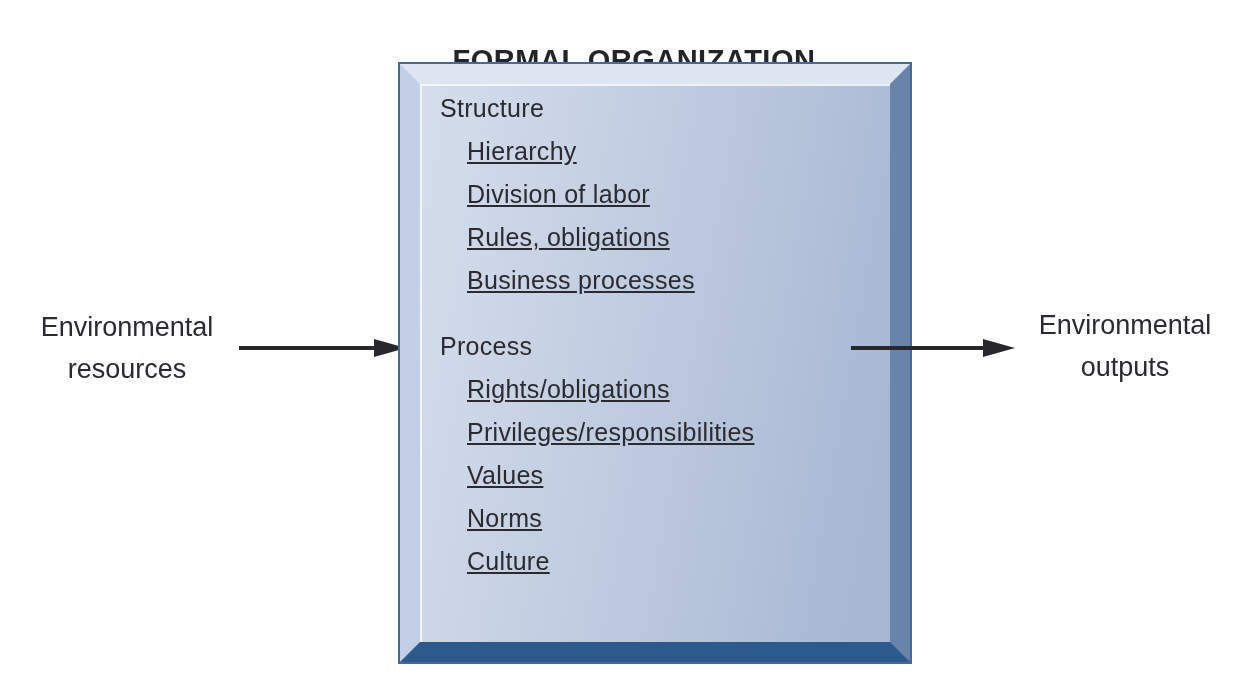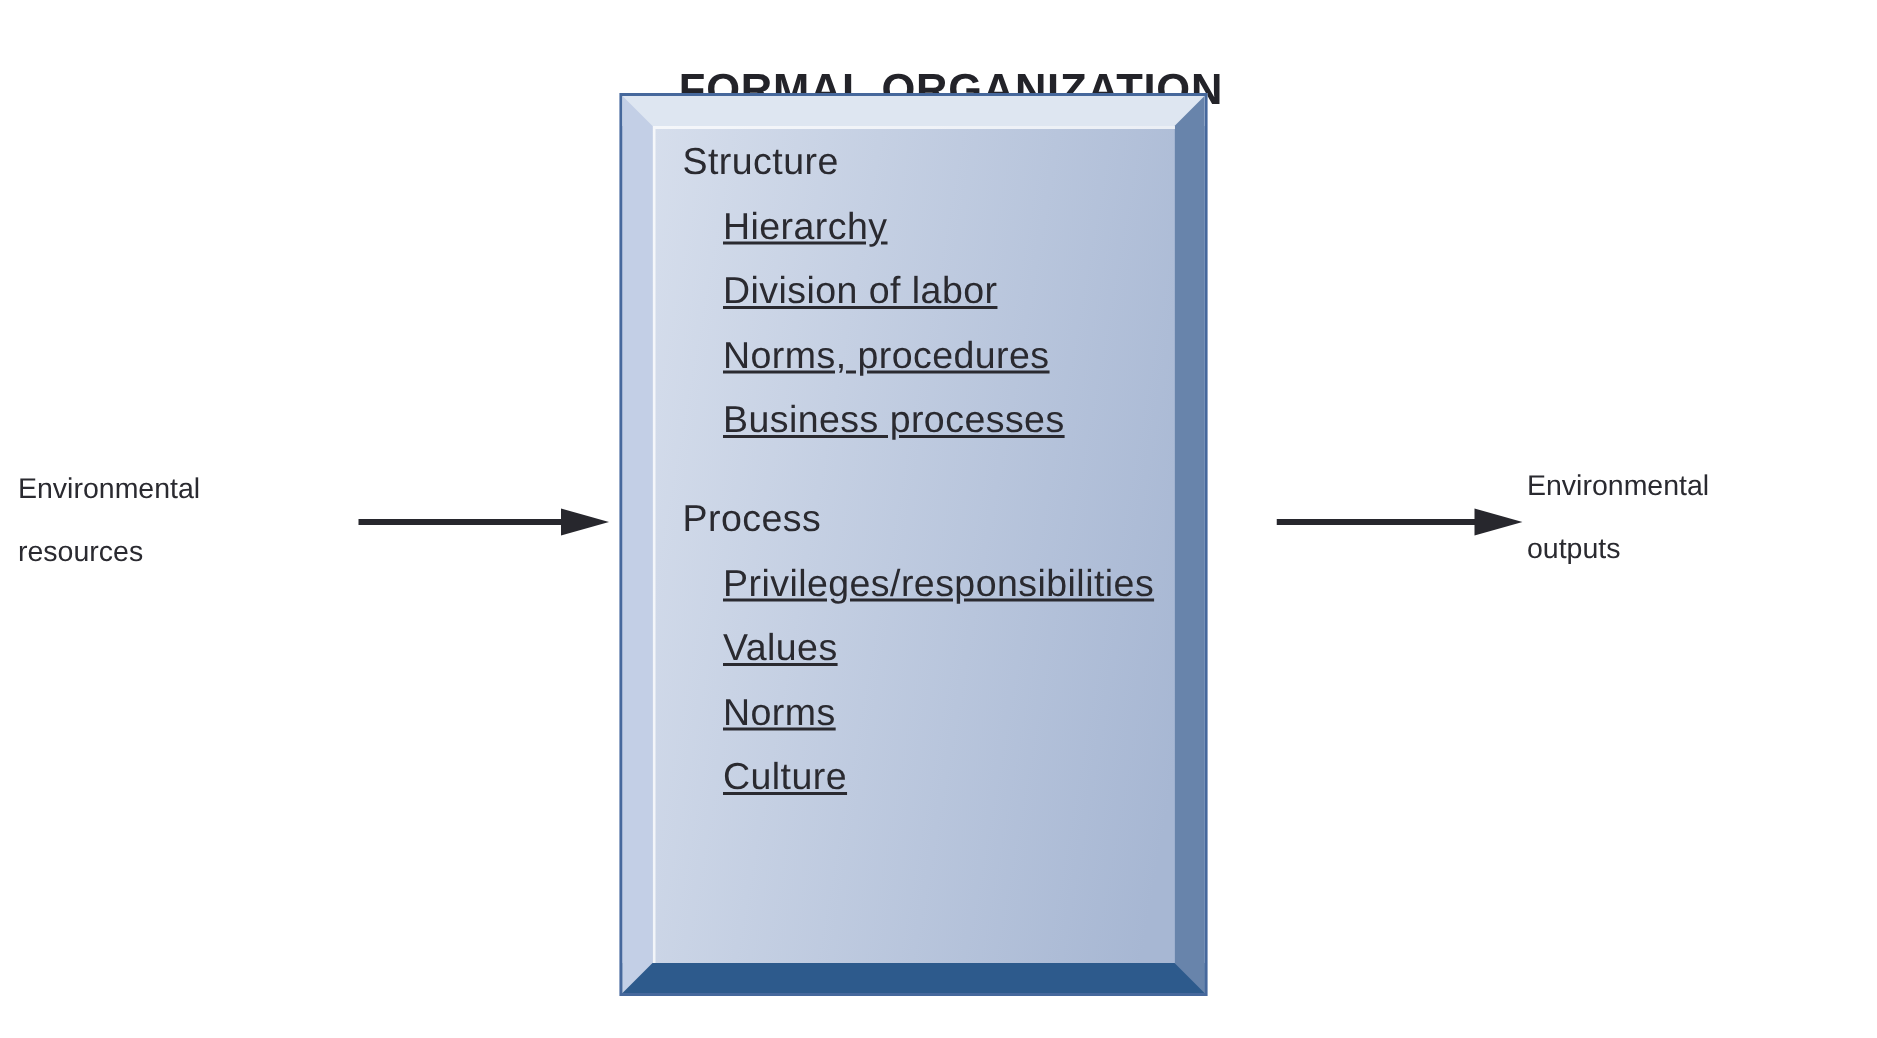--- a/index.html
+++ b/index.html
@@ -21,39 +21,39 @@
     left: 413px; top: 12px; width: 442px;
     text-align: center;
     font-size: 29px;
     font-weight: bold;
     letter-spacing: 0.5px;
     color: var(--title-text, #232329);
     margin-top: 32px;
   }
   .side-label {
     position: absolute;
-    font-size: 19px;
+    font-size: 27px;
     line-height: 42px;
-    text-align: left;
+    text-align: center;
     color: var(--text, #2a2a30);
   }
   .side-label.left  { left: 12px;  top: 306px; width: 230px; }
   .side-label.right { left: 1018px; top: 304px; width: 214px; }
   .arrow-svg {
     position: absolute;
     color: var(--arrow, #27272d);
     display: block;
   }
   .arrow-svg.left  { left: 238px; top: 336px; }
   .arrow-svg.right { left: 851px; top: 336px; }
 
   .org-box {
     position: absolute;
-    left: 413px; top: 62px;
-    width: 392px; height: 602px;
+    left: 398px; top: 62px;
+    width: 514px; height: 602px;
     border: 2px solid var(--outline, #46689c);
     background: var(--bevel-left, #c3cfe6);
   }
   .box-bevel {
     position: absolute; inset: 0;
     border: 20px solid;
     border-color: var(--bevel-top, #dee6f1) var(--bevel-right, #6884ab) var(--bevel-bottom, #2d5a8c) var(--bevel-left, #c3cfe6);
   }
   .box-panel {
     position: absolute;
@@ -90,28 +90,29 @@
 
   <div class="org-box">
     <div class="box-bevel"></div>
     <div class="box-panel">
 
       <div class="group">
         <div class="group-heading">Structure</div>
         <div class="group-items">
           <div class="list-item">Hierarchy</div>
           <div class="list-item">Division of labor</div>
-          <div class="list-item">Norms, procedures</div>
+          <div class="list-item">Rules, obligations</div>
           <div class="list-item">Business processes</div>
         </div>
       </div>
 
       <div class="group">
         <div class="group-heading">Process</div>
         <div class="group-items">
+          <div class="list-item">Rights/obligations</div>
           <div class="list-item">Privileges/responsibilities</div>
           <div class="list-item">Values</div>
           <div class="list-item">Norms</div>
           <div class="list-item">Culture</div>
         </div>
       </div>
 
     </div>
   </div>
 

